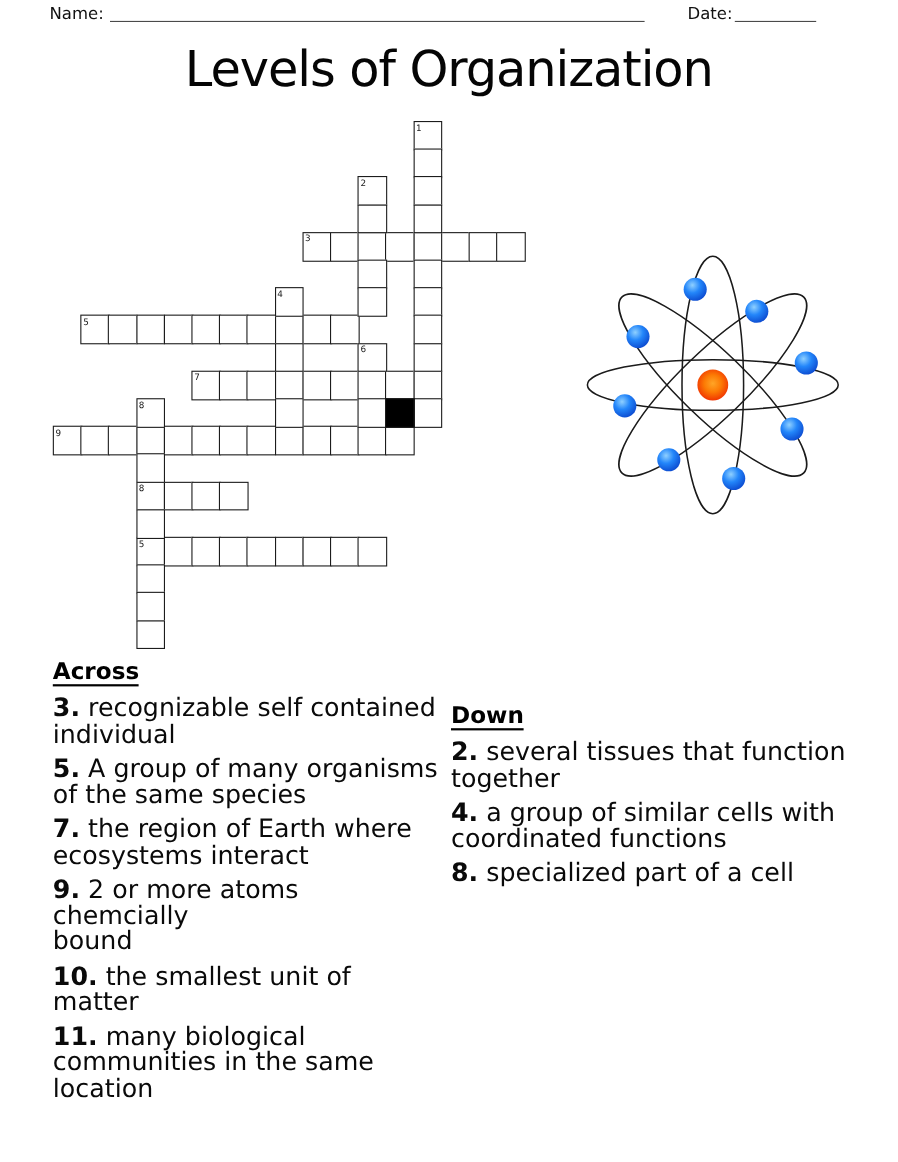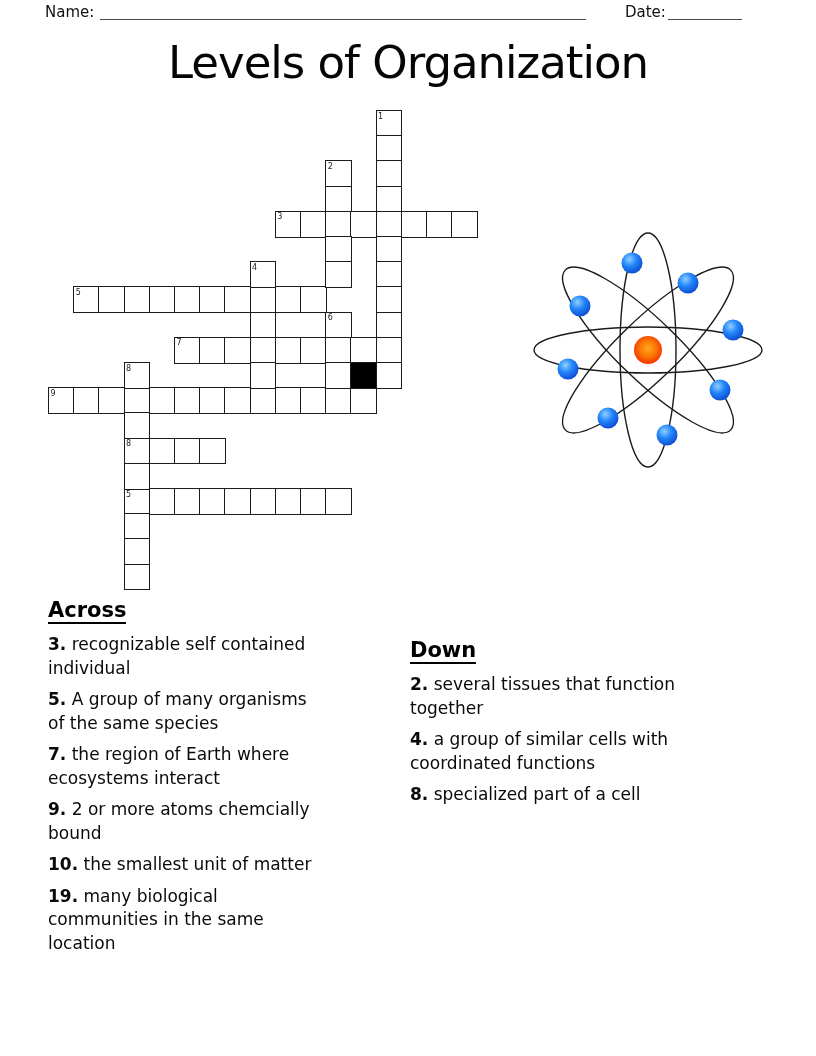--- a/index.html
+++ b/index.html
@@ -33,21 +33,21 @@
   .atom { position: absolute; left: 518px; top: 224px; }
   
   .clue-col { position: absolute; top: 598px; }
   .clue-col.left { left: 48px; width: 350px; }
   .clue-col.right { left: 410px; width: 360px; margin-top: 40px; }
   .clue-heading {
     display: inline-block; font-size: 21px; font-weight: bold;
     line-height: 24px; border-bottom: 2px solid #000;
     margin-bottom: 9px; color: #000;
   }
-  .clue { font-size: 17px; line-height: 23.5px; margin-bottom: 8px; color: #0a0a0a; }
+  .clue { font-size: 23px; line-height: 23.5px; margin-bottom: 8px; color: #0a0a0a; }
   .clue .num { font-weight: bold; }
 </style>
 </head>
 <body>
 
 <span class="hdr-label" style="left:45px; top:3px;">Name:</span>
 <div class="blank-line" style="left:100px; top:19px; width:486px;"></div>
 <span class="hdr-label" style="left:625px; top:3px;">Date:</span>
 <div class="blank-line" style="left:668px; top:19px; width:74px;"></div>
 
@@ -189,21 +189,21 @@
 </svg>
 
 <div class="clue-col left">
   <div class="clue-heading">Across</div>
   <div id="across-list">
       <div class="clue"><span class="num">3.</span> recognizable self contained<br> individual</div>
       <div class="clue"><span class="num">5.</span> A group of many organisms<br> of the same species</div>
       <div class="clue"><span class="num">7.</span> the region of Earth where<br> ecosystems interact</div>
       <div class="clue"><span class="num">9.</span> 2 or more atoms chemcially<br> bound</div>
       <div class="clue"><span class="num">10.</span> the smallest unit of matter</div>
-      <div class="clue"><span class="num">19.</span> many biological<br> communities in the same<br> location</div>
+      <div class="clue"><span class="num">11.</span> many biological<br> communities in the same<br> location</div>
     </div>
 </div>
 
 <div class="clue-col right">
   <div class="clue-heading">Down</div>
   <div id="down-list">
       <div class="clue"><span class="num">2.</span> several tissues that function<br> together</div>
       <div class="clue"><span class="num">4.</span> a group of similar cells with<br> coordinated functions</div>
       <div class="clue"><span class="num">8.</span> specialized part of a cell</div>
     </div>

